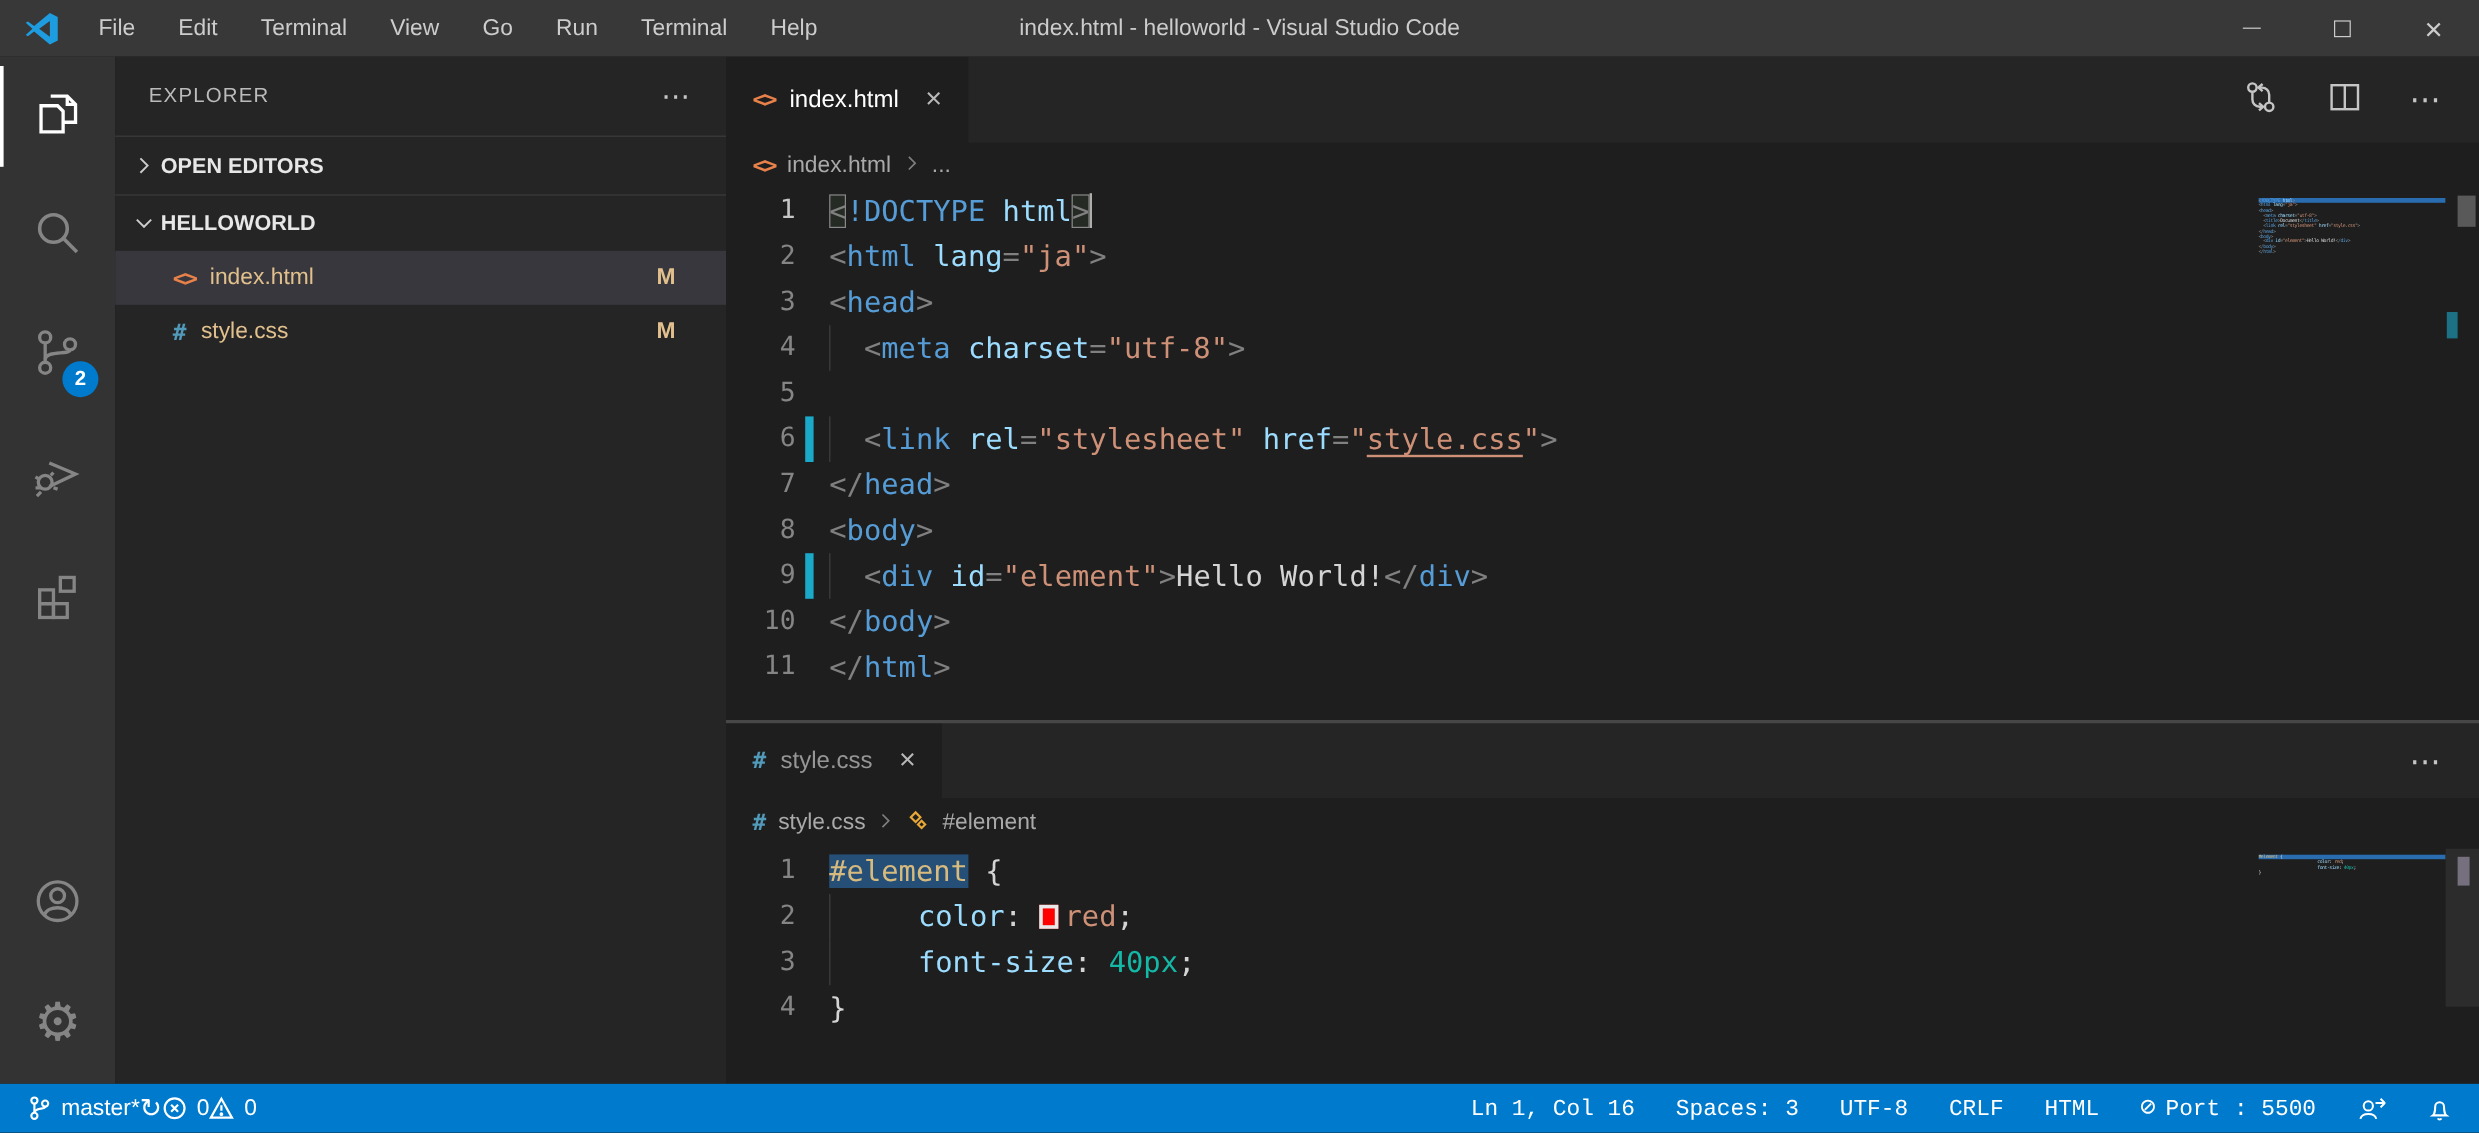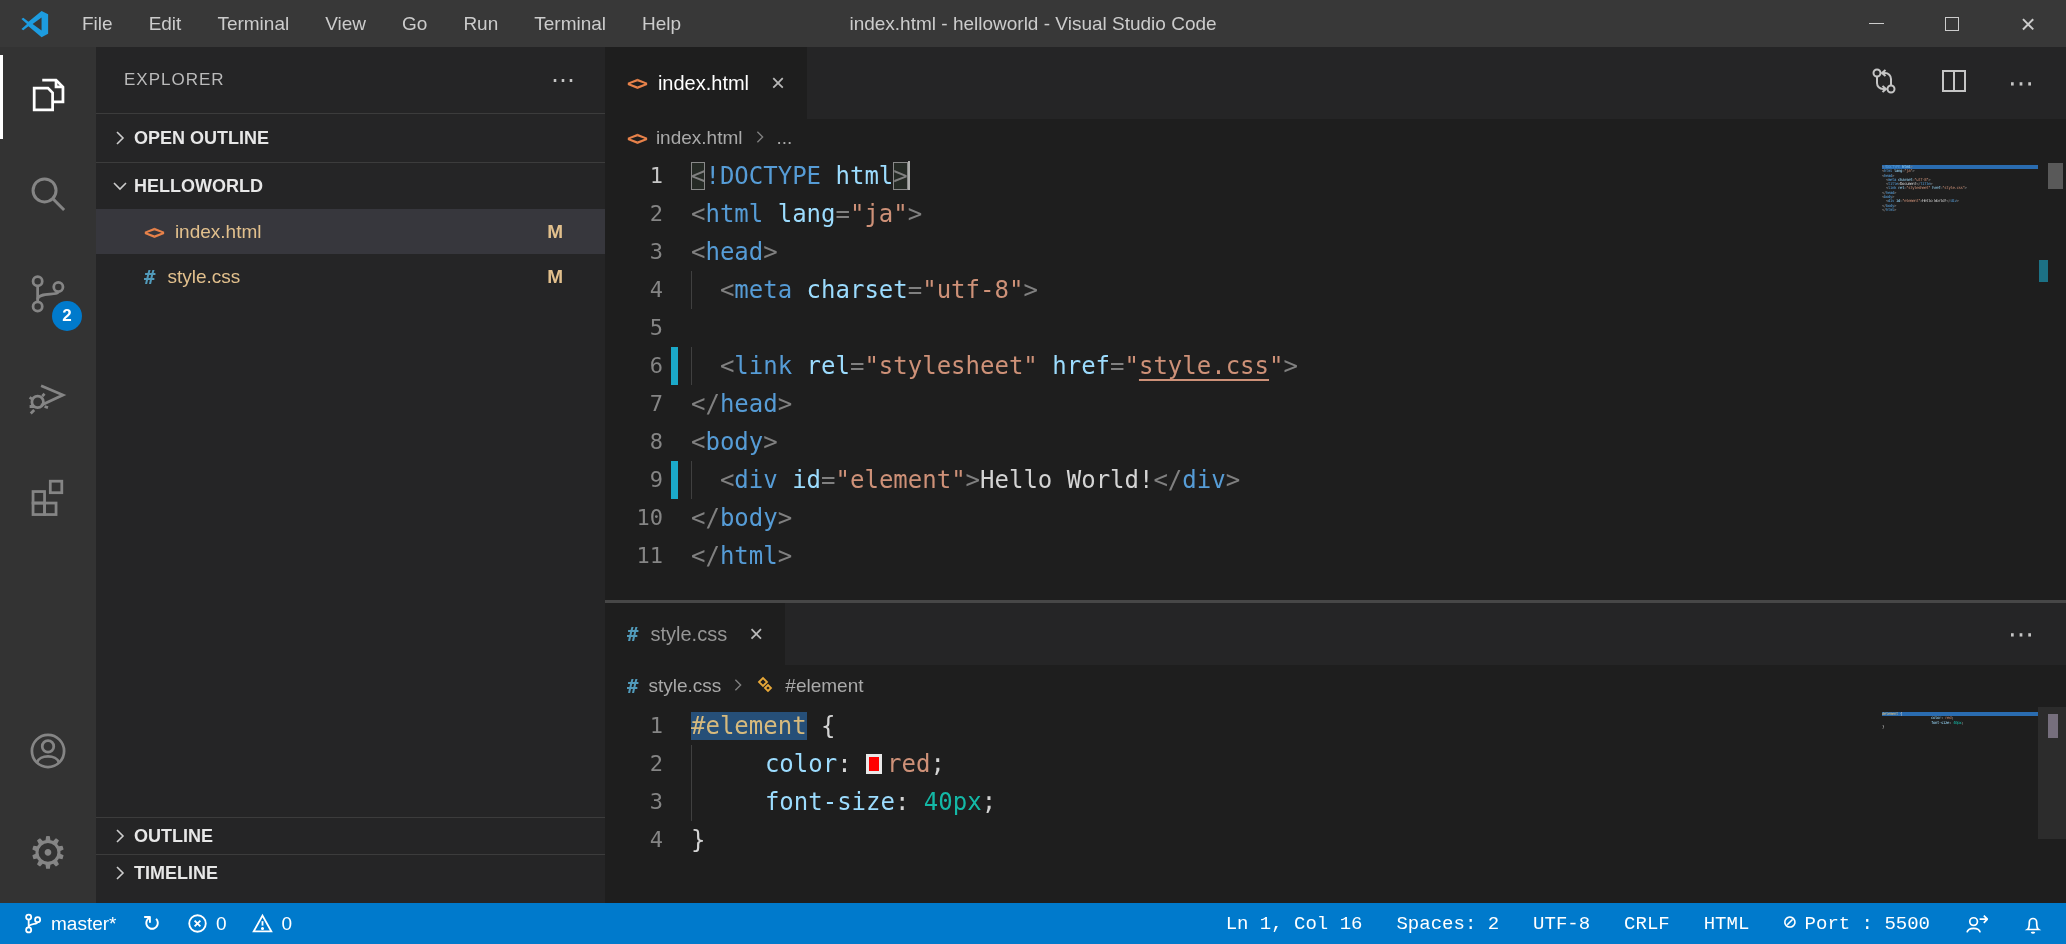--- a/index.html
+++ b/index.html
@@ -101,21 +101,21 @@
   .mm-line { font-family:"DejaVu Sans Mono", monospace; font-size:4px; line-height:4.3px; white-space:pre; letter-spacing:-0.4px; }
   .mm-line.mm-hl { background:#2a6cb0; }
   .mm-top { top:8px; }
   .mm-bottom { top:5px; }
   .sb-track { position:absolute; right:0; top:0; width:28px; background:#2c2c2c; }
   .sb-thumb { position:absolute; background:#6e6e6e; opacity:0.75; }
   .ovr-mark { position:absolute; background:#1ba9c9; opacity:0.6; }
 
   
   .statusbar { height:41px; background:#007acc; color:#ffffff; display:flex; align-items:center; font-size:19px; padding:0 22px; }
-  .status-left { display:flex; align-items:center; gap:26px; }
+  .status-left { display:flex; align-items:center; }
   .status-right { margin-left:auto; display:flex; align-items:center; gap:34px;font-family:Liberation Mono, monospace; }
   .status-item { display:flex; align-items:center; gap:8px; white-space:nowrap; }
   .status-item svg { display:block; }
   .char-icon { font-size:22px; line-height:1; }
 </style>
 </head>
 <body>
 
 <div class="titlebar">
   <span class="vscode-logo">
@@ -217,21 +217,21 @@
     <div class="sb-title">
       <span>EXPLORER</span>
       <span class="more">⋯</span>
     </div>
     <div class="sb-row sb-open-editors">
       <span class="chev">
         <svg width="16" height="16" viewBox="0 0 16 16" fill="none" stroke="currentColor" stroke-width="1.6">
             <path d="M5 2 L11 8 L5 14"></path>
           </svg>
       </span>
-      <span>OPEN OUTLINE</span>
+      <span>OPEN EDITORS</span>
     </div>
     <div class="sb-row sb-folder">
       <span class="chev">
         <svg width="16" height="16" viewBox="0 0 16 16" fill="none" stroke="currentColor" stroke-width="1.6">
             <path d="M2 5 L8 11 L14 5"></path>
           </svg>
       </span>
       <span>HELLOWORLD</span>
     </div>
     <div>
@@ -239,38 +239,20 @@
           <span class="fi fi-html">&lt;&gt;</span>
           <span class="fname">index.html</span>
           <span class="fbadge">M</span>
         </div>
         <div class="file-row">
           <span class="fi fi-css">#</span>
           <span class="fname">style.css</span>
           <span class="fbadge">M</span>
         </div>
       </div>
-    <div class="sb-bottomrows">
-      <div class="sb-row sb-section">
-        <span class="chev">
-          <svg width="16" height="16" viewBox="0 0 16 16" fill="none" stroke="currentColor" stroke-width="1.6">
-              <path d="M5 2 L11 8 L5 14"></path>
-            </svg>
-        </span>
-        <span>OUTLINE</span>
-      </div>
-      <div class="sb-row sb-section">
-        <span class="chev">
-          <svg width="16" height="16" viewBox="0 0 16 16" fill="none" stroke="currentColor" stroke-width="1.6">
-              <path d="M5 2 L11 8 L5 14"></path>
-            </svg>
-        </span>
-        <span>TIMELINE</span>
-      </div>
-    </div>
   </div>
 
   <div class="editorcol">
 
     <div class="editor-top">
       <div class="tabbar tabbar-top">
         <div class="tab">
           <span class="fi fi-html">&lt;&gt;</span>
           <span class="tab-label">index.html</span>
           <span class="tab-close">×</span>
@@ -474,21 +456,21 @@
           </svg>
         </span>
         <span>0</span>
       </div>
     </div>
   <div class="status-right">
       <div class="status-item">
         <span>Ln 1, Col 16</span>
       </div>
       <div class="status-item">
-        <span>Spaces: 2</span>
+        <span>Spaces: 3</span>
       </div>
       <div class="status-item">
         <span>UTF-8</span>
       </div>
       <div class="status-item">
         <span>CRLF</span>
       </div>
       <div class="status-item">
         <span>HTML</span>
       </div>

